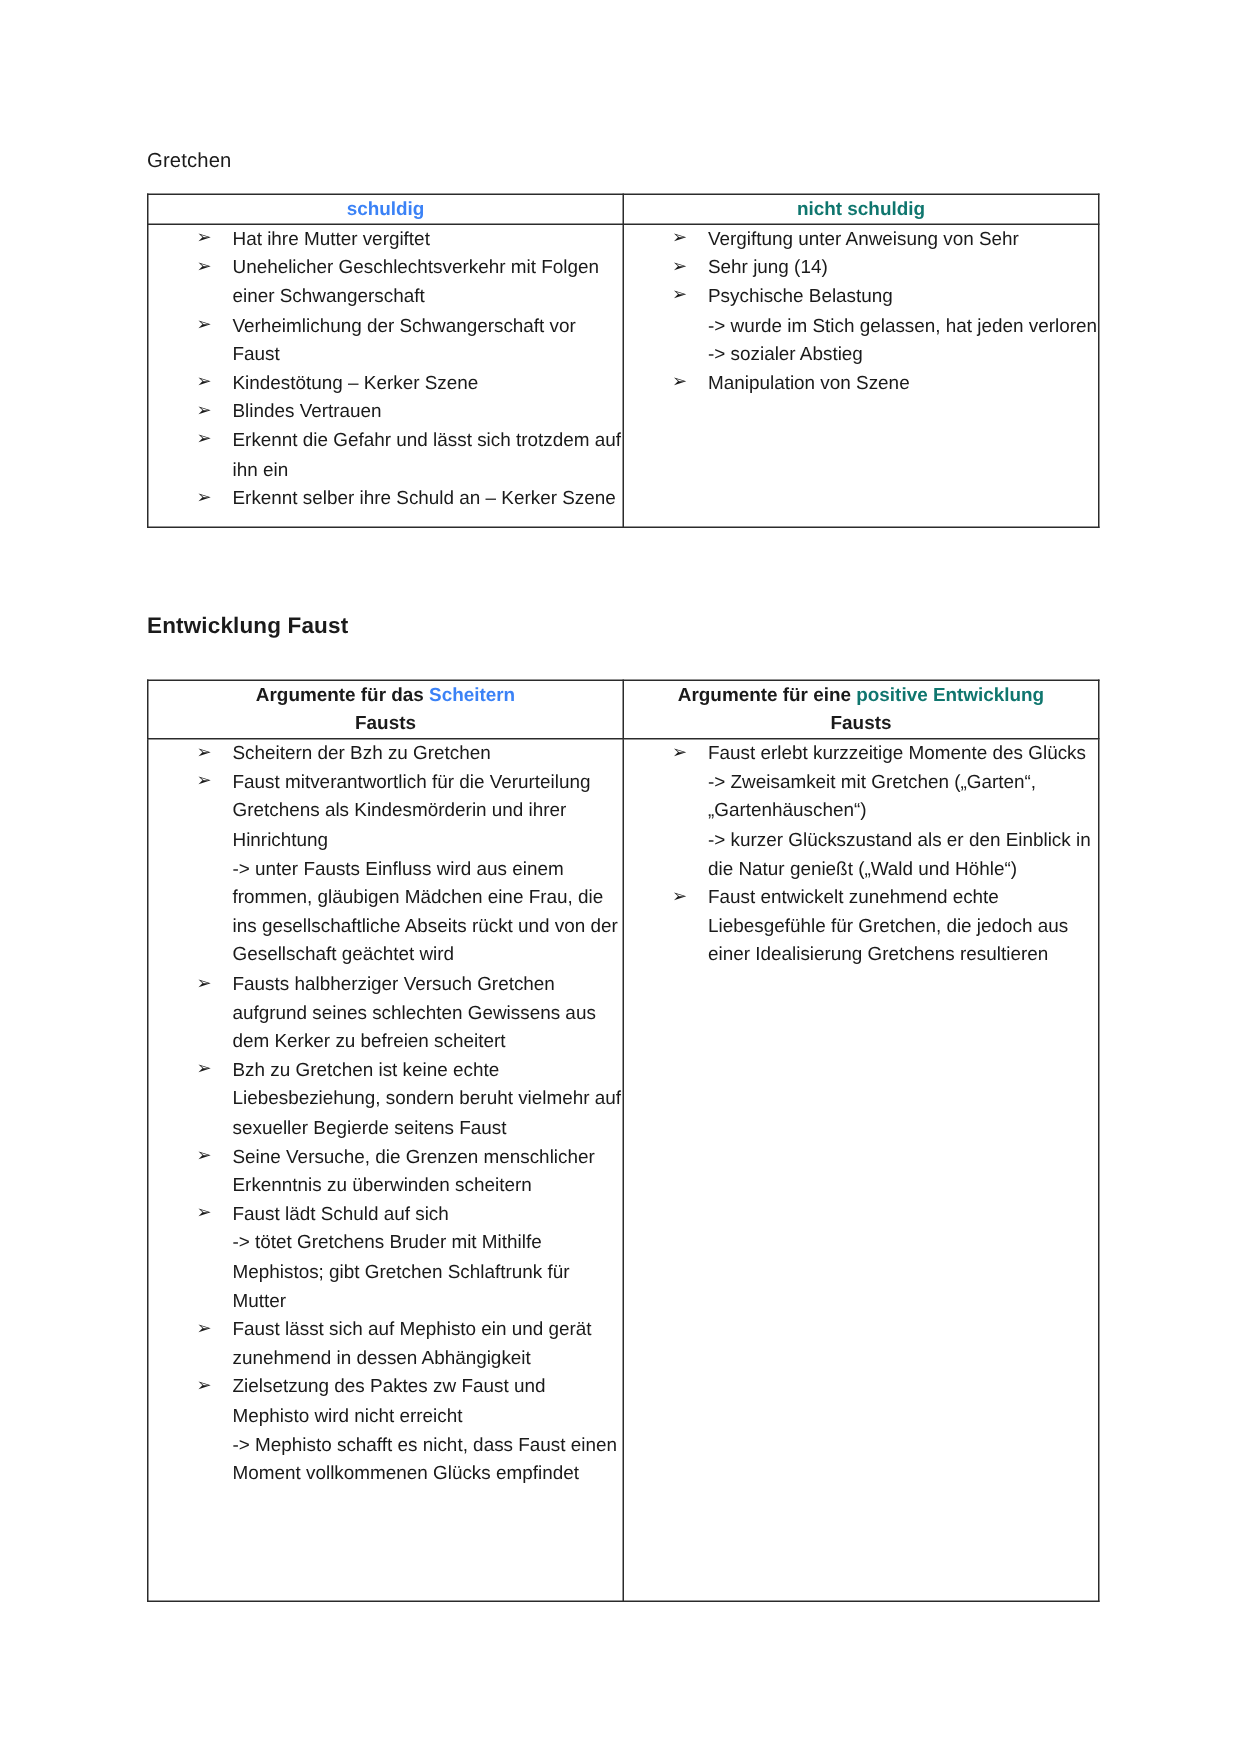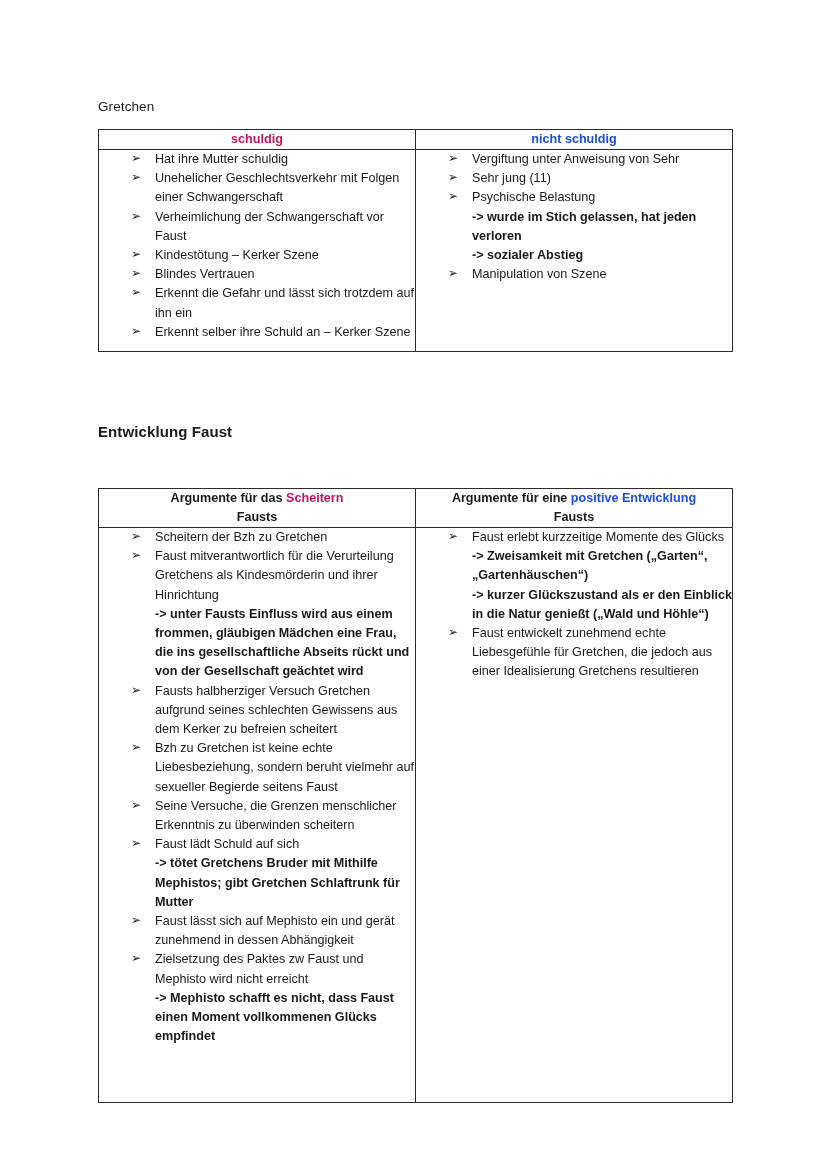--- a/index.html
+++ b/index.html
@@ -30,21 +30,21 @@
     font-size: 13.5px;
     line-height: 17px;
     letter-spacing: 0.1px;
     color: #1b1b1b;
     white-space: nowrap;
   }
   .doc-heading.regular { font-weight: 400; }
   .doc-heading.bold    { font-weight: 700; font-size: 15px; }
 
   #heading-gretchen { top: 98px; }
-  #heading-entwicklung { top: 423px; }
+  #heading-entwicklung { top: 409px; }
 
   
   .tbl {
     position: absolute;
     left: 98px;
     width: 632px;
     border-collapse: collapse;
     table-layout: fixed;
     background: #fff;
   }
@@ -88,29 +88,28 @@
     left: 32px;
     top: -1px;
     font-size: 12px;
     line-height: 19.2px;
     color: #1a1a1a;
   }
   ul.items > li .txt { display: block; }
   ul.items > li .sub {
     display: block;
     padding-left: 0;
-    font-weight: bold;
-  }
-
-  
-  .red   { color: #be185d; text-align: right; }
-  .green { color: #1d4ed8; }
-
-  
-  #table-2 { top: 453px; margin-top: 35px; }
+  }
+
+  
+  .red   { color: #3b82f6; text-align: right; }
+  .green { color: #0f766e; }
+
+  
+  #table-2 { top: 453px; }
   #table-1 { top: 129px; }
 
   #table-1 .body-cell { height: 201px; }
   #table-2 .body-cell { height: 574px; }
 </style>
 </head>
 <body>
 
 <div class="page">
 
@@ -124,21 +123,21 @@
         </td>
         <td class="col-right hdr-cell">
           <span class="ln"><span class="green">nicht schuldig</span></span>
         </td>
       </tr>
       <tr>
         <td class="col-left body-cell">
           <ul class="items">
             <li>
                 <span class="bullet">➢</span>
-                <span class="txt">Hat ihre Mutter schuldig</span>
+                <span class="txt">Hat ihre Mutter vergiftet</span>
               </li>
             <li>
                 <span class="bullet">➢</span>
                 <span class="txt">Unehelicher Geschlechtsverkehr mit Folgen einer Schwangerschaft</span>
               </li>
             <li>
                 <span class="bullet">➢</span>
                 <span class="txt">Verheimlichung der Schwangerschaft vor Faust</span>
               </li>
             <li>
@@ -160,21 +159,21 @@
           </ul>
         </td>
         <td class="col-right body-cell">
           <ul class="items">
             <li>
                 <span class="bullet">➢</span>
                 <span class="txt">Vergiftung unter Anweisung von Sehr</span>
               </li>
             <li>
                 <span class="bullet">➢</span>
-                <span class="txt">Sehr jung (11)</span>
+                <span class="txt">Sehr jung (14)</span>
               </li>
             <li>
                 <span class="bullet">➢</span>
                 <span class="txt">Psychische Belastung</span>
                 <span class="sub">-&gt; wurde im Stich gelassen, hat jeden verloren</span>
                 <span class="sub">-&gt; sozialer Abstieg</span>
               </li>
             <li>
                 <span class="bullet">➢</span>
                 <span class="txt">Manipulation von Szene</span>

